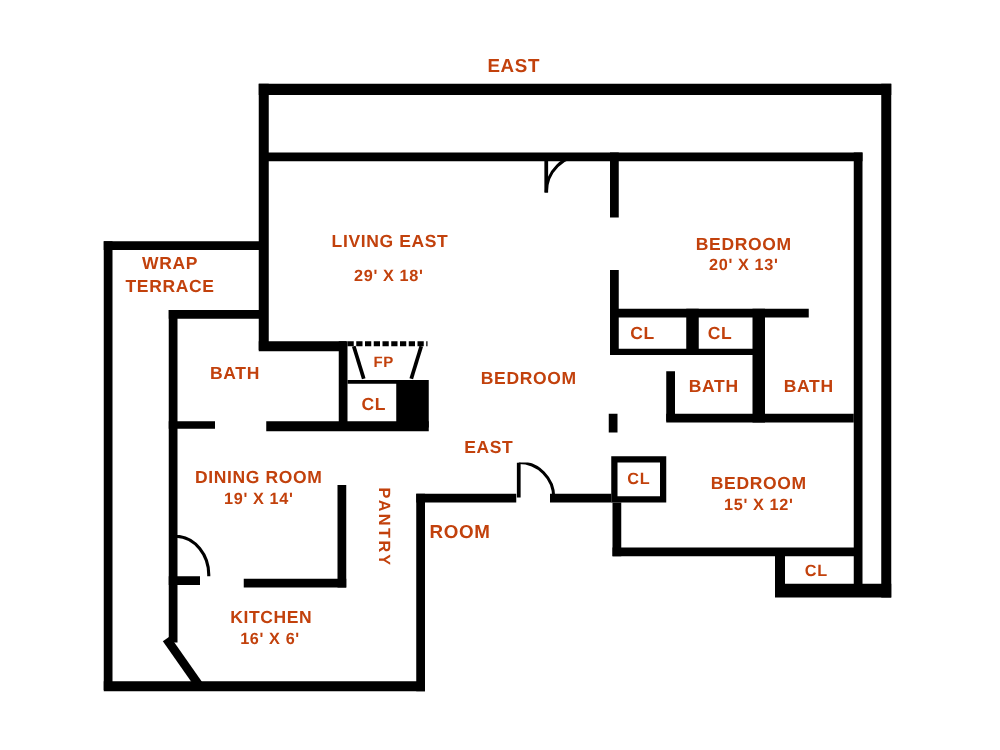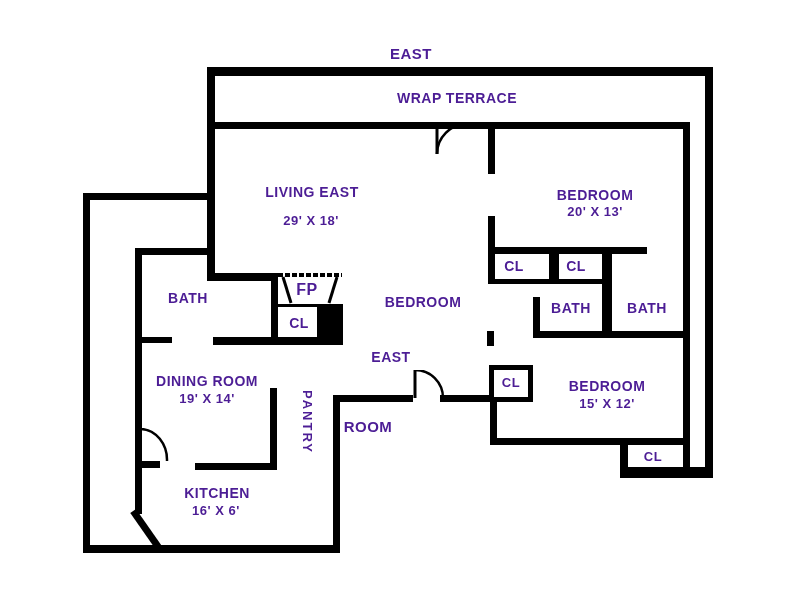--- a/index.html
+++ b/index.html
@@ -1,21 +1,21 @@
 <!DOCTYPE html>
 <html><head>
 <meta charset="utf-8">
 <style>
   html,body{margin:0;padding:0;background:#ffffff;}
   .plan{position:relative;width:800px;height:600px;background:#ffffff;overflow:hidden;
-        font-family:"Liberation Sans",sans-serif;color:#4c1d95;}
+        font-family:"Liberation Sans",sans-serif;color:#c2410c;}
   .wall{position:absolute;background:#000;}
   .lbl{position:absolute;font-weight:bold;white-space:nowrap;
        transform:translate(-50%,-50%);letter-spacing:0.5px;line-height:1.25;}
-  .s15{font-size:15px;} .s14{font-size:14px;} .s13{font-size:13px;} .s12{font-size:16px;}
+  .s15{font-size:15px;} .s14{font-size:14px;} .s13{font-size:13px;} .s12{font-size:12px;}
   .two-line{text-align:center;}
   .rot{transform:translate(-50%,-50%) rotate(90deg);letter-spacing:2px;}
   .box{position:absolute;border:5px solid #000;background:#fff;box-sizing:border-box;}
   .arc{position:absolute;}
   .diag{transform-origin:left top;transform:rotate(55deg);}
 </style>
 </head>
 <body>
 
 <div class="plan">
@@ -75,21 +75,24 @@
   </svg>
   <svg class="arc" style="left:412px;top:370px" width="34" height="31">
     <path d="M3 0 L3 28" stroke="#000" stroke-width="3" fill="none"></path>
     <path d="M3 0 A28 28 0 0 1 31 28" stroke="#000" stroke-width="2.5" fill="none"></path>
   </svg>
   <svg class="arc" style="left:138px;top:428px" width="32" height="36">
     <path d="M3 1 A27 31 0 0 1 29 33" stroke="#000" stroke-width="2.5" fill="none"></path>
   </svg>
 
   <div class="lbl s15" style="left:411px;top:54px">EAST</div>
-  <div class="lbl s14" style="left:457px;top:99px">WRAP TERRACE</div>
+  <div class="lbl s14 two-line" style="left:136px;top:220px">
+    <div>WRAP</div>
+    <div>TERRACE</div>
+  </div>
 
   <div class="lbl s14" style="left:312px;top:193px">LIVING EAST</div>
   <div class="lbl s13" style="left:311px;top:221px">29' X 18'</div>
 
   <div class="lbl s14" style="left:595px;top:196px">BEDROOM</div>
   <div class="lbl s13" style="left:595px;top:212px">20' X 13'</div>
 
   <div class="lbl s14" style="left:188px;top:299px">BATH</div>
   <div class="lbl s12" style="left:307px;top:290px">FP</div>
   <div class="lbl s14" style="left:299px;top:324px">CL</div>

